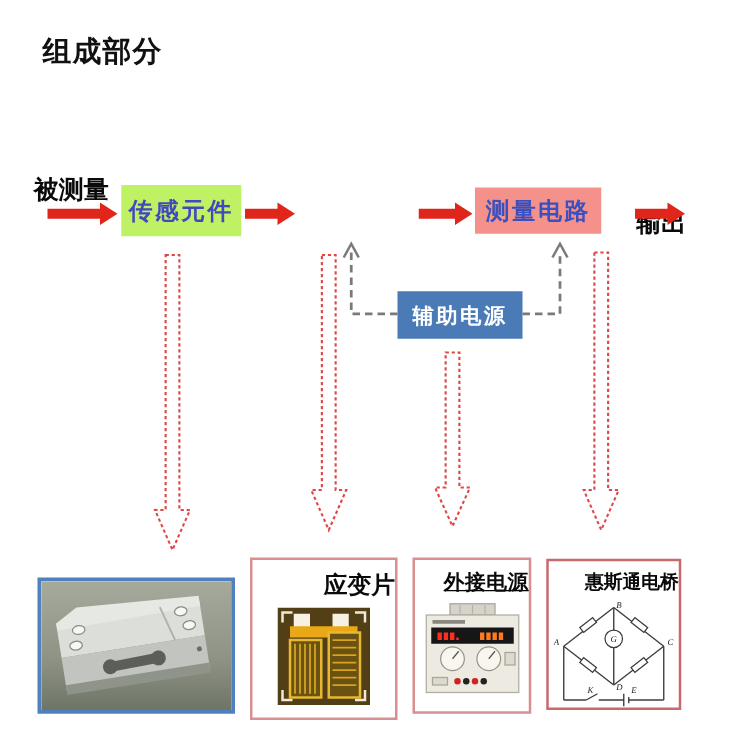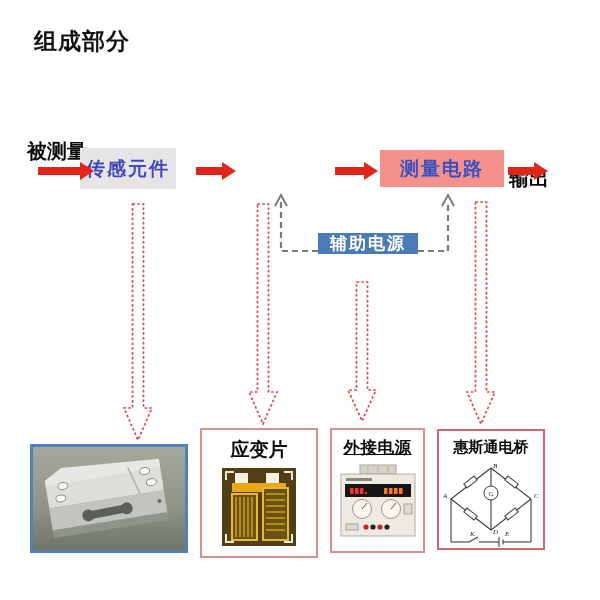--- a/index.html
+++ b/index.html
@@ -5,27 +5,27 @@
   html,body{margin:0;padding:0;background:#fff;}
   #canvas{position:relative;width:600px;height:600px;background:#ffffff;overflow:hidden;
           font-family:"Liberation Sans","DejaVu Sans",sans-serif;}
   .abs{position:absolute;}
   #title{left:34px;top:26px;font-size:23px;font-weight:bold;color:#111;letter-spacing:1px;}
   .side-label{font-size:20px;font-weight:bold;color:#0a0a0a;}
   #measured-label{left:27px;top:138px;}
   #output-label{left:509px;top:139px;margin-top:26px;}
   .flow-box{display:flex;align-items:center;justify-content:center;
             font-weight:bold;font-size:19px;letter-spacing:2px;}
-  #box-sensing{left:80px;top:148px;width:96px;height:41px;background:#e5e5e5;color:#4348bf;}
+  #box-sensing{left:97px;top:148px;width:96px;height:41px;background:#bef264;color:#4348bf;}
   #box-sensitive{left:237px;top:150px;width:93px;height:38px;background:#f4555c;color:#20222e;}
-  #box-circuit{left:380px;top:150px;width:124px;height:37px;background:#f5918b;color:#3a4fc0;}
-  #box-aux{left:318px;top:233px;width:100px;height:21px;background:#4a7bb7;color:#ffffff;
+  #box-circuit{left:380px;top:150px;width:101px;height:37px;background:#f5918b;color:#3a4fc0;}
+  #box-aux{left:318px;top:233px;width:100px;height:38px;background:#4a7bb7;color:#ffffff;
            font-size:17px;}
   #overlay{left:0;top:0;width:600px;height:600px;pointer-events:none;}
-  .comp-box{background:#fff;box-sizing:border-box;text-align:center;}
+  .comp-box{background:#fff;box-sizing:border-box;text-align:right;margin-top:18px;}
   #comp-loadcell{left:30px;top:444px;width:158px;height:109px;border:3px solid #4f81bd;}
   #comp-strain{left:200px;top:428px;width:118px;height:130px;border:2px solid #d88f8f;}
   #comp-power{left:330px;top:428px;width:95px;height:125px;border:2px solid #d88f8f;text-decoration:underline;}
   #comp-bridge{left:437px;top:429px;width:108px;height:121px;border:2px solid #c9696e;}
   .comp-label{font-weight:bold;color:#0a0a0a;margin-top:7px;}
   #comp-strain .comp-label{font-size:19px;}
   #comp-power .comp-label{font-size:16.5px;letter-spacing:0.5px;}
   #comp-bridge .comp-label{font-size:15px;}
   .comp-img{display:block;margin:5px auto 0 auto;}
   svg text{font-family:"Liberation Serif","DejaVu Serif",serif;}

